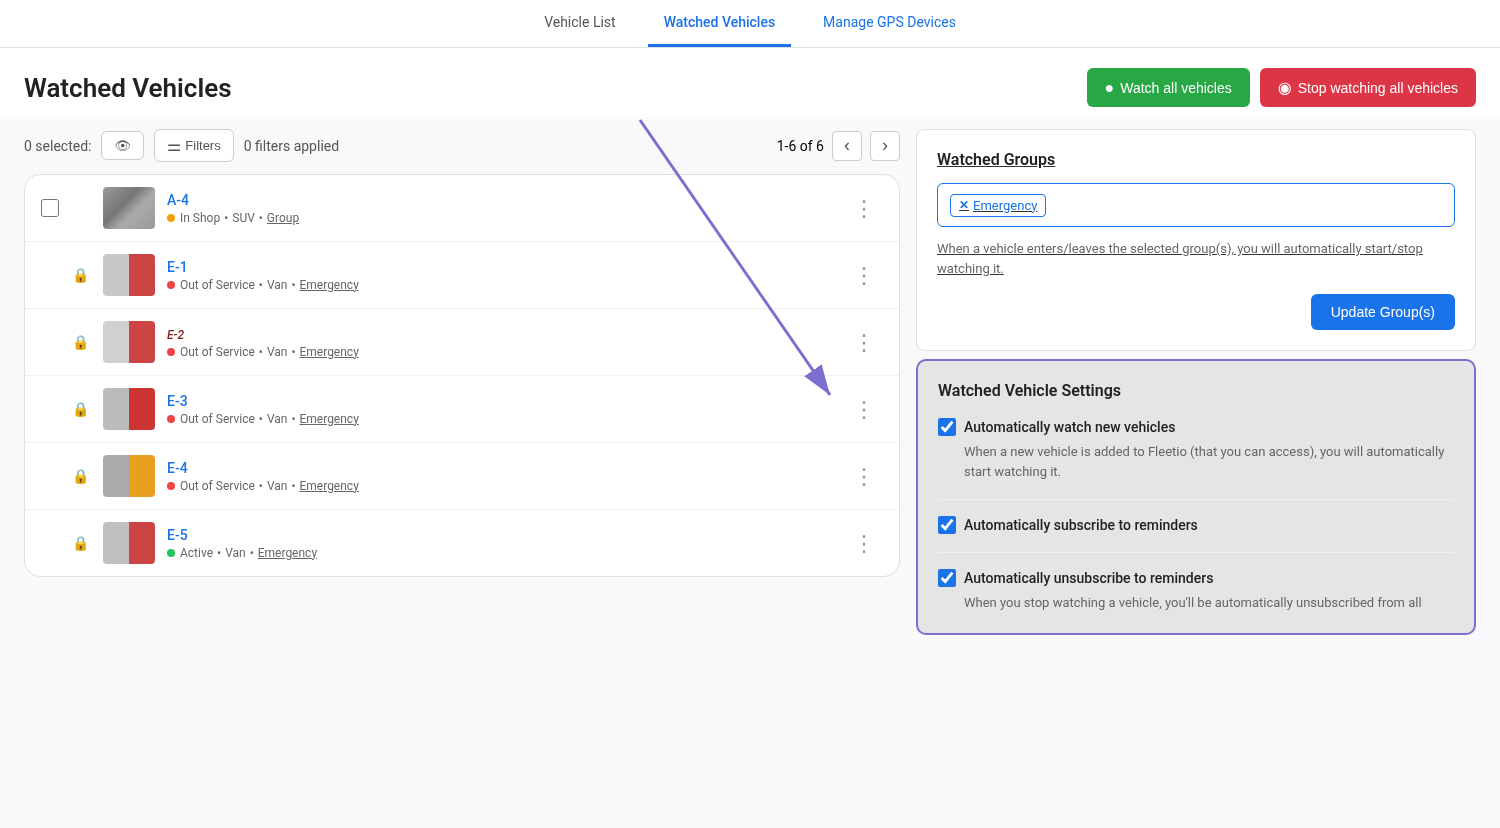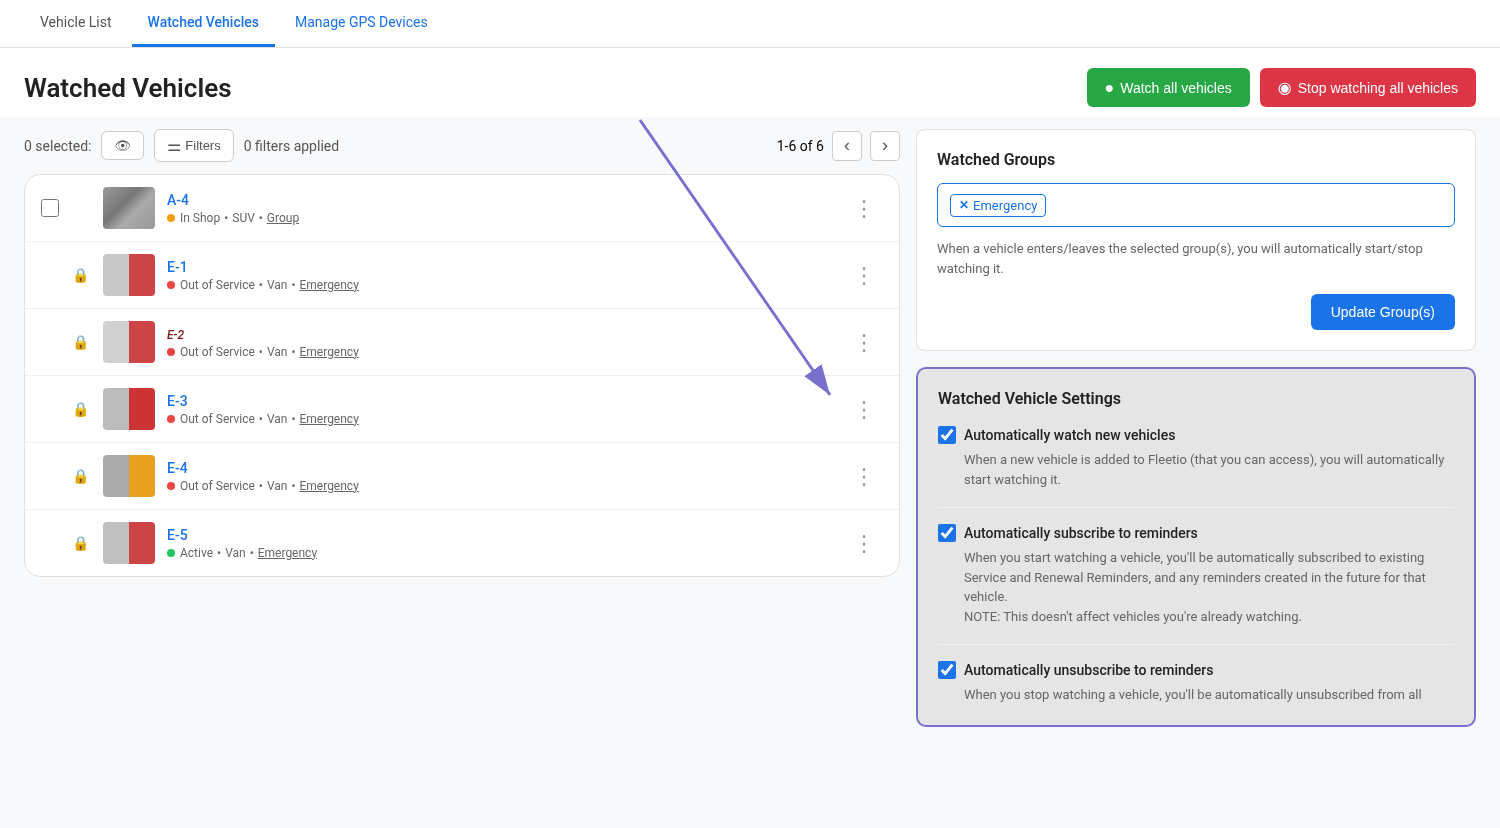--- a/index.html
+++ b/index.html
@@ -8,21 +8,21 @@
     .vehicle-img-box {
       width: 52px; height: 42px; border-radius: 4px; overflow: hidden; flex-shrink: 0; background: #ddd;
     }
     
     
     .img-a4 { background: linear-gradient(to bottom, #888 0%, #888 30%, #ccc 30%, #ccc 100%); }
   </style>
 </head>
 <body>
 
-<div style="background:#fff; border-bottom: 1px solid #e0e0e0; padding: 0 24px; display:flex; align-items:center; gap:4px;">
+<div style="background:#fff; border-bottom: 1px solid #e0e0e0; padding: 0 24px; display:flex; align-items:center; gap:16px;justify-content:center;">
   <a style="padding:14px 16px; cursor:pointer; font-size:14px; color:#555; border-bottom:3px solid transparent; text-decoration:none; display:inline-block;">Vehicle List</a>
   <a style="padding:14px 16px; cursor:pointer; font-size:14px; color:#1a73e8; border-bottom:3px solid #1a73e8; font-weight:500; text-decoration:none; display:inline-block;">Watched Vehicles</a>
   <a style="padding:14px 16px; cursor:pointer; font-size:14px; color:#1a73e8; border-bottom:3px solid transparent; text-decoration:none; display:inline-block;">Manage GPS Devices</a>
 </div>
 
 <div style="padding:20px 24px 10px; display:flex; align-items:center; justify-content:space-between; background:#fff;">
   <h1 style="font-size:26px; font-weight:600; color:#222;">Watched Vehicles</h1>
   <div style="display:flex; gap:10px;">
     <button style="background:#28a745; color:#fff; border:none; padding:10px 18px; border-radius:6px; cursor:pointer; font-size:14px; display:flex; align-items:center; gap:6px; font-weight:500;">
       <span style="font-size:16px;">●</span>
@@ -164,21 +164,21 @@
           </div>
         </div>
         <span style="color:#999;cursor:pointer;font-size:22px;padding:4px 8px;border-radius:4px;">⋮</span>
       </div>
 
     </div>
   </div>
 
   <div style="width:560px; flex-shrink:0;">
 
-    <div style="background:#fff; border:1px solid #e0e0e0; border-radius:8px; padding:20px; margin-bottom:16px;">
+    <div style="background:#fff; border:1px solid #e0e0e0; border-radius:8px; padding:20px; margin-bottom:8px;text-decoration:underline;">
       <h3 style="font-size:16px; font-weight:600; color:#222; margin-bottom:14px;">Watched Groups</h3>
 
       <div style="border:1.5px solid #1a73e8; border-radius:6px; padding:8px 12px; min-height:44px; display:flex; flex-wrap:wrap; gap:6px; align-items:center; margin-bottom:12px; cursor:text;">
         <span style="background:#fff; border:1px solid #1a73e8; color:#1a73e8; border-radius:4px; padding:3px 8px; font-size:13px; display:flex; align-items:center; gap:4px;">
           <span style="cursor:pointer; font-size:12px; color:#1a73e8; font-weight:bold;">✕</span>
           <span>Emergency</span>
         </span>
       </div>
 
       <p style="font-size:13px; color:#666; line-height:1.5; margin-bottom:16px;">When a vehicle enters/leaves the selected group(s), you will automatically start/stop watching it.</p>
@@ -199,21 +199,20 @@
         <p style="font-size:13px; color:#666; line-height:1.5; padding-left:26px;">When a new vehicle is added to Fleetio (that you can access), you will automatically start watching it.</p>
       </div>
 
       <hr style="border:none; border-top:1px solid #f0f0f0; margin:16px 0;">
 
       <div style="margin-bottom:18px;">
         <label style="display:flex; align-items:center; gap:8px; font-size:14px; font-weight:500; color:#222; margin-bottom:6px; cursor:pointer;">
           <input type="checkbox" checked="" style="width: 18px; height: 18px; accent-color: rgb(26, 115, 232); cursor: pointer; flex-shrink: 0;">
           <span>Automatically subscribe to reminders</span>
         </label>
-        <p style="font-size:13px; color:#666; line-height:1.5; padding-left:26px;">When you start watching a vehicle, you'll be automatically subscribed to existing Service and Renewal Reminders, and any reminders created in the future for that vehicle.<br>NOTE: This doesn't affect vehicles you're already watching.</p>
       </div>
 
       <hr style="border:none; border-top:1px solid #f0f0f0; margin:16px 0;">
 
       <div>
         <label style="display:flex; align-items:center; gap:8px; font-size:14px; font-weight:500; color:#222; margin-bottom:6px; cursor:pointer;">
           <input type="checkbox" checked="" style="width: 18px; height: 18px; accent-color: rgb(26, 115, 232); cursor: pointer; flex-shrink: 0;">
           <span>Automatically unsubscribe to reminders</span>
         </label>
         <p style="font-size:13px; color:#666; line-height:1.5; padding-left:26px;">When you stop watching a vehicle, you'll be automatically unsubscribed from all</p>

